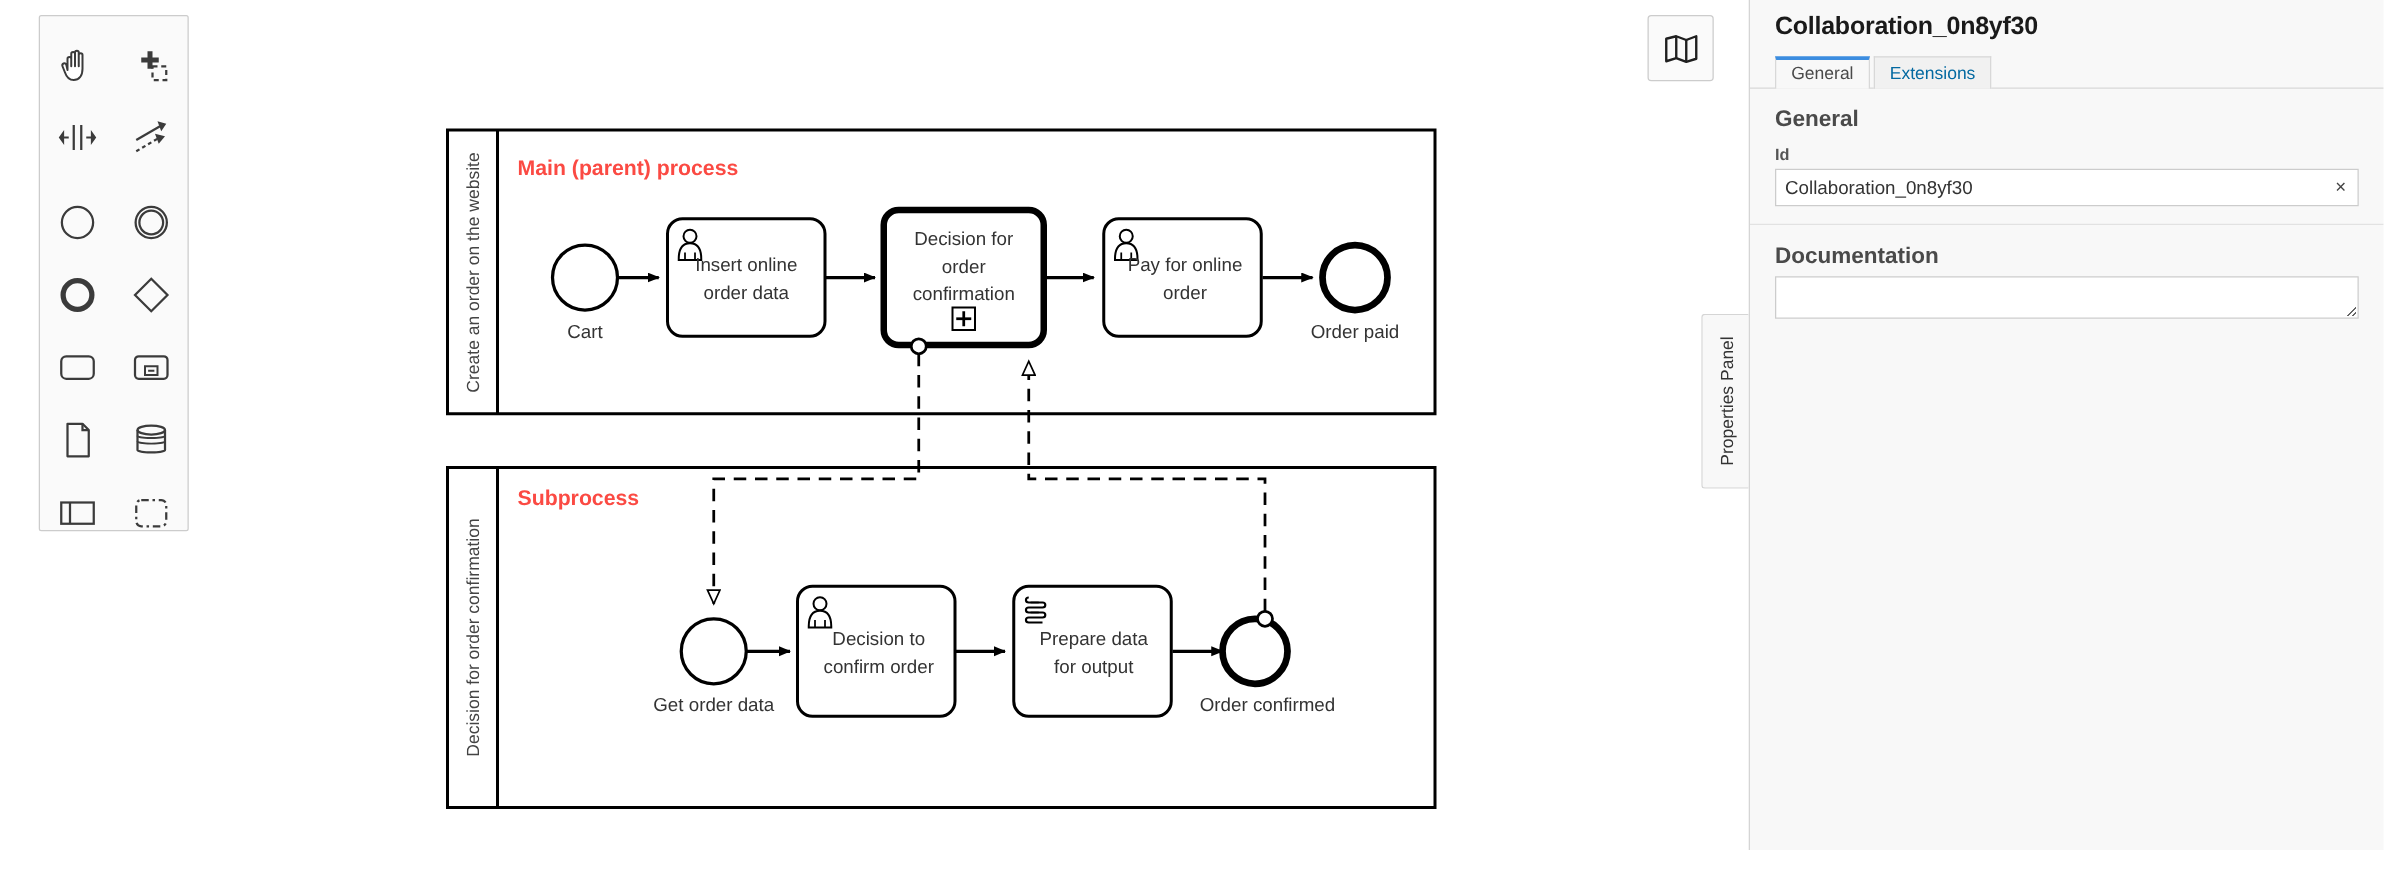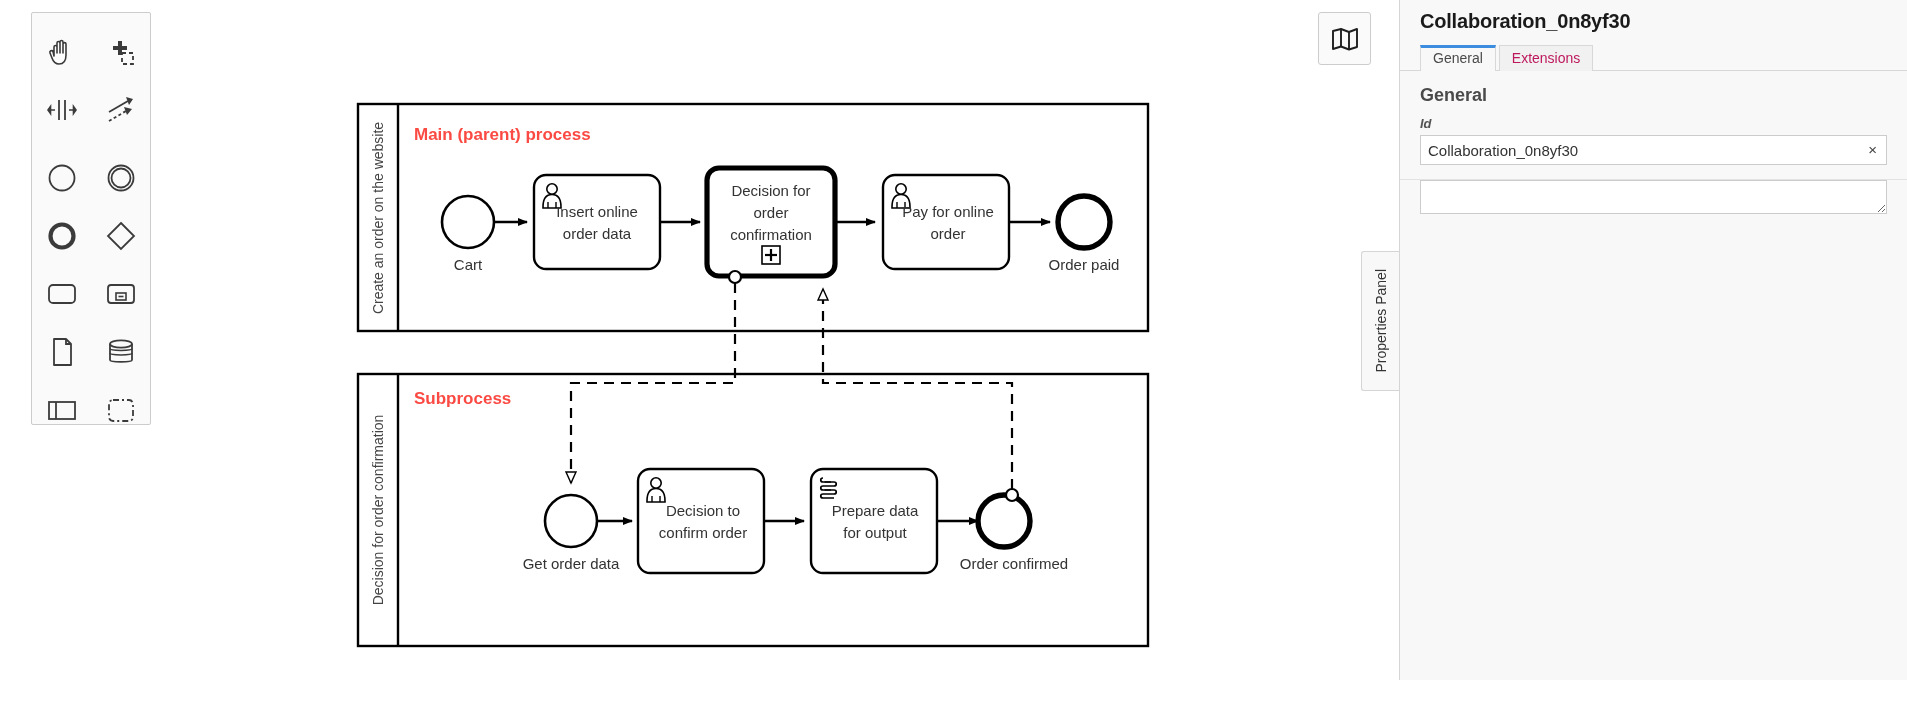--- a/index.html
+++ b/index.html
@@ -108,21 +108,21 @@
     letter-spacing: -0.2px;
   }
   #props-tabs {
     display: flex; align-items: flex-end;
     padding-left: 20px; margin-top: 10px;
     border-bottom: 1px solid #d8d8d8;
     height: 28px;
   }
   .ptab {
     font-size: 14px;
-    color: #be185d;
+    color: #0369a1;
     padding: 4px 12px 5px 12px;
     border: 1px solid #d8d8d8;
     border-bottom: none;
     background: #f1f1f1;
     cursor: pointer;
     margin-right: 3px;
     position: relative;
     top: 1px;
     font-family: "Liberation Sans", sans-serif;
   }
@@ -134,21 +134,20 @@
   }
   .sec-head {
     font-size: 18px; font-weight: bold; color: #4a4a4a;
     padding: 14px 20px 6px 20px;
     font-family: "Liberation Sans", sans-serif;
   }
   .field-label {
     font-size: 13px; font-weight: bold; color: #555555;
     padding: 4px 20px 4px 20px;
     font-family: "Liberation Sans", sans-serif;
-    font-style: italic;
   }
   .field-wrap { padding: 0 20px 4px 20px; position: relative; }
   .text-input {
     width: 100%; height: 30px;
     border: 1px solid #cccccc;
     background: #ffffff;
     font-size: 15px;
     color: #333333;
     padding: 0 28px 0 7px;
     font-family: "Liberation Sans", sans-serif;
@@ -438,20 +437,21 @@
     <div class="sec-head">General</div>
 
     <div class="field-label">Id</div>
     <div class="field-wrap">
       <input class="text-input" type="text" value="Collaboration_0n8yf30" style="">
       <span class="clear-x">×</span>
     </div>
 
     <div class="divider"></div>
 
+    <div class="sec-head">Documentation</div>
 
     <div class="field-wrap">
       <textarea class="doc-area" placeholder="" style=""></textarea>
     </div>
 
   </div>
 
 </div>
 
 </body></html>

